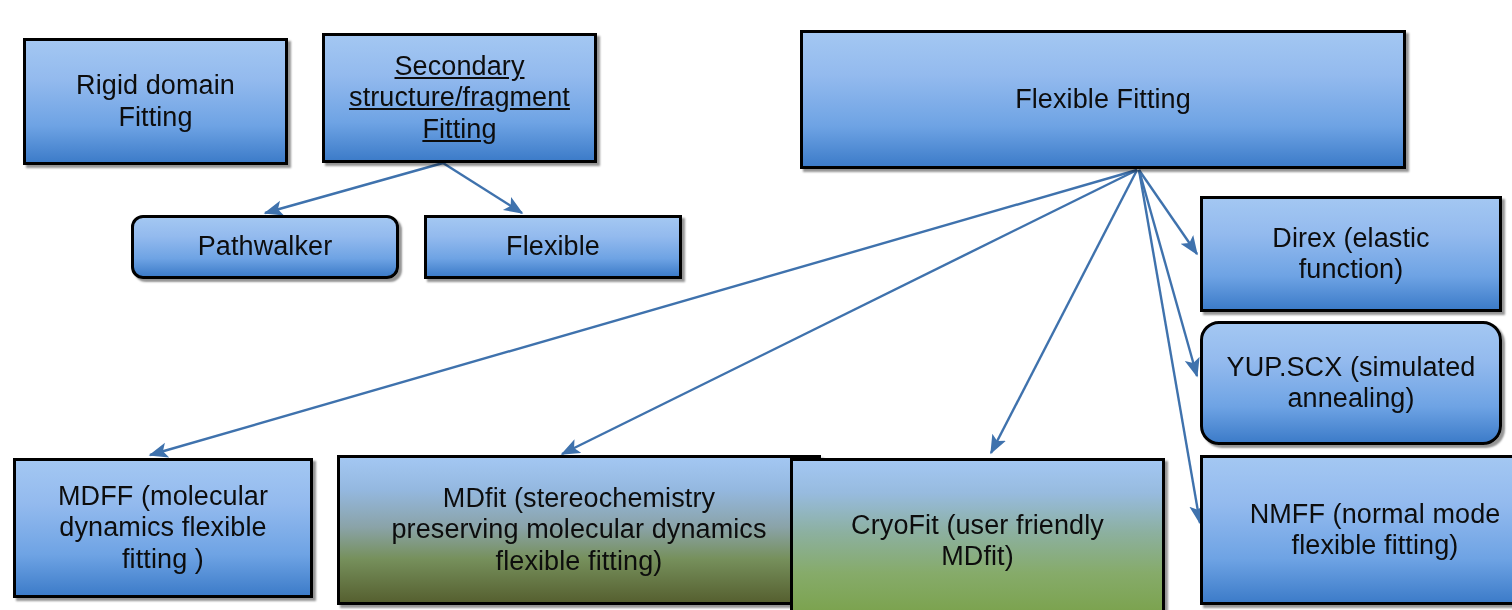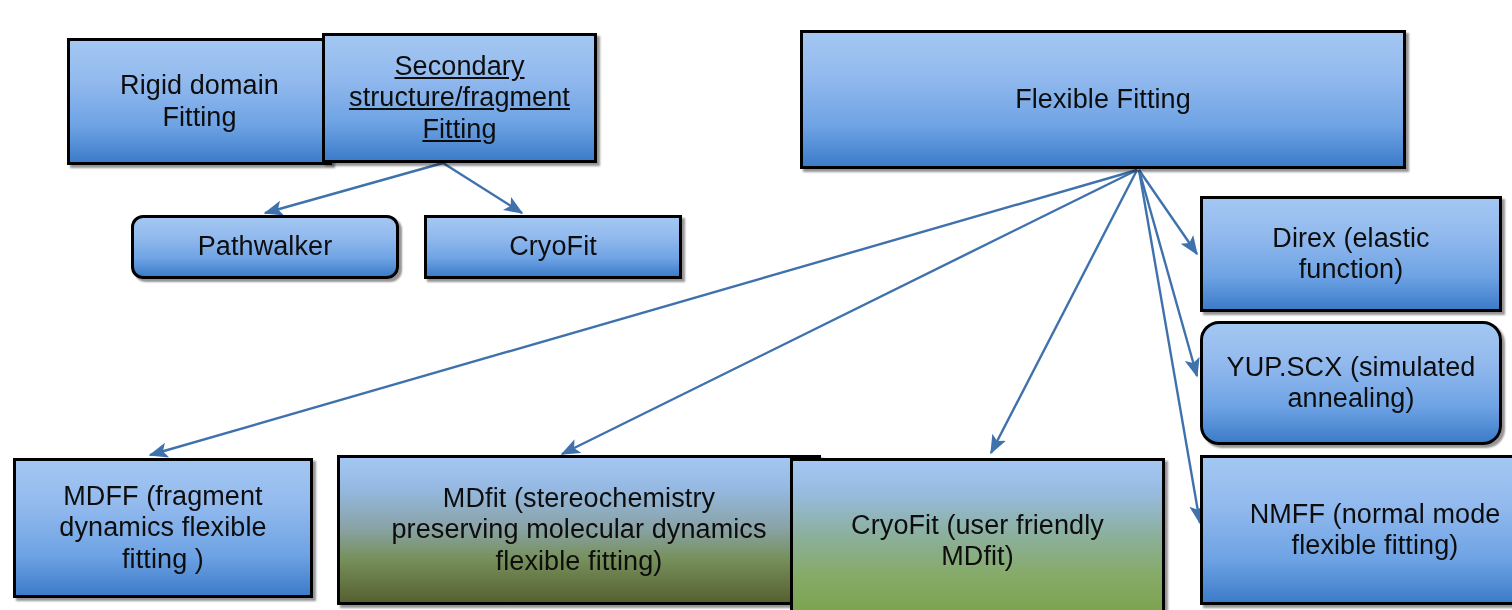--- a/index.html
+++ b/index.html
@@ -69,21 +69,21 @@
         <line x1="443" y1="163" x2="522" y2="213" marker-end="url(#ah)"></line>
         <line x1="1137" y1="170" x2="150" y2="455" marker-end="url(#ah)"></line>
         <line x1="1137" y1="170" x2="562" y2="454" marker-end="url(#ah)"></line>
         <line x1="1137" y1="170" x2="991" y2="453" marker-end="url(#ah)"></line>
         <line x1="1139" y1="170" x2="1200" y2="523" marker-end="url(#ah)"></line>
         <line x1="1139" y1="170" x2="1197" y2="376" marker-end="url(#ah)"></line>
         <line x1="1139" y1="170" x2="1197" y2="254" marker-end="url(#ah)"></line>
       </g>
   </svg>
 
-  <div class="node fill-blue" style="left: 23px; top: 38px; width: 265px; height: 127px; margin-left: 44px;">
+  <div class="node fill-blue" style="left: 23px; top: 38px; width: 265px; height: 127px;">
     <div>
       <span>Rigid domain</span>
       <span>Fitting</span>
     </div>
   </div>
 
   <div class="node fill-blue" style="left: 322px; top: 33px; width: 275px; height: 130px; text-decoration: underline;">
     <div>
       <span>Secondary</span>
       <span>structure/fragment</span>
@@ -98,21 +98,21 @@
   </div>
 
   <div class="node fill-blue" style="left: 131px; top: 215px; width: 268px; height: 64px; border-radius: 12px;">
     <div>
       <span>Pathwalker</span>
     </div>
   </div>
 
   <div class="node fill-blue" style="left: 424px; top: 215px; width: 258px; height: 64px;">
     <div>
-      <span>CryoFit</span>
+      <span>Flexible</span>
     </div>
   </div>
 
   <div class="node fill-blue" style="left: 1200px; top: 196px; width: 302px; height: 116px;">
     <div>
       <span>Direx (elastic</span>
       <span>function)</span>
     </div>
   </div>
 
@@ -125,21 +125,21 @@
 
   <div class="node fill-blue" style="left: 1200px; top: 455px; width: 350px; height: 150px;">
     <div>
       <span>NMFF (normal mode</span>
       <span>flexible fitting)</span>
     </div>
   </div>
 
   <div class="node fill-blue" style="left: 13px; top: 458px; width: 300px; height: 140px;">
     <div>
-      <span>MDFF (fragment</span>
+      <span>MDFF (molecular</span>
       <span>dynamics flexible</span>
       <span>fitting )</span>
     </div>
   </div>
 
   <div class="node fill-blue-green-dark" style="left: 337px; top: 455px; width: 484px; height: 150px;">
     <div>
       <span>MDfit (stereochemistry</span>
       <span>preserving molecular dynamics</span>
       <span>flexible fitting)</span>

